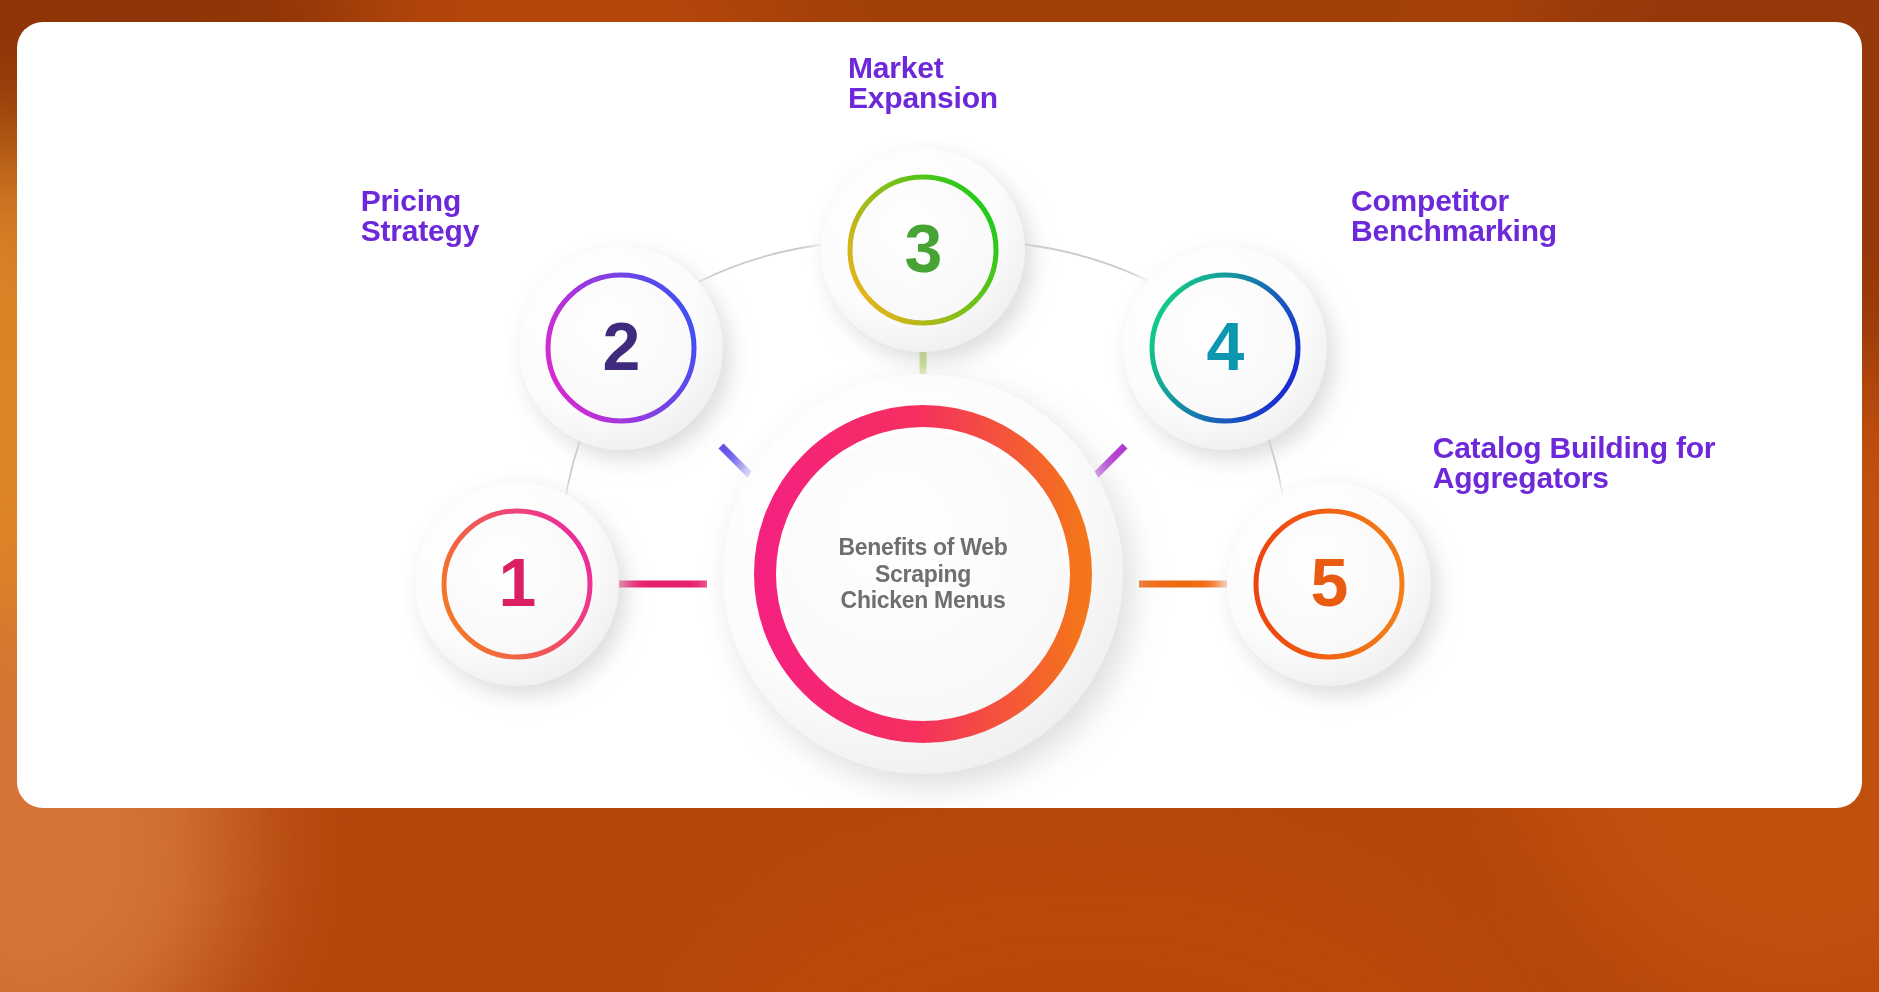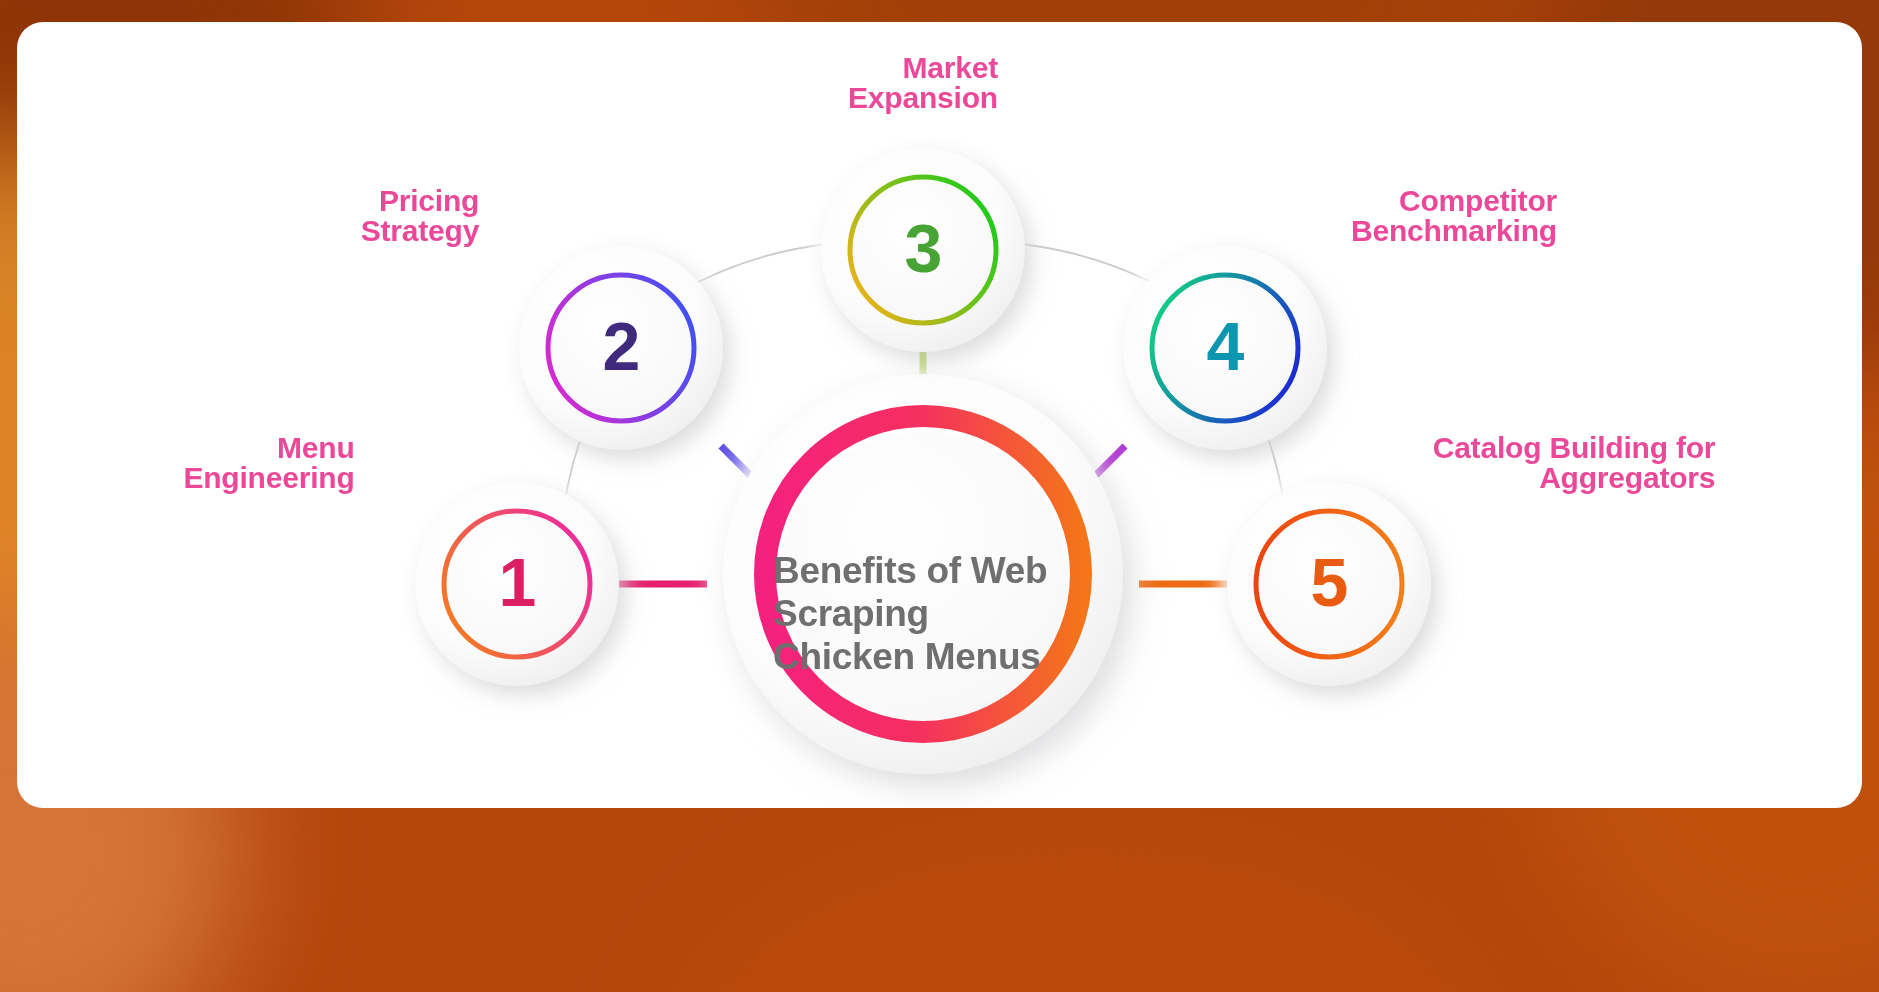--- a/index.html
+++ b/index.html
@@ -37,41 +37,41 @@
     border-radius:26px;
     overflow:hidden;
   }
 
   
   #diagram { position:absolute; left:0; top:0; width:1845px; height:786px; }
 
   
   .label {
     position:absolute;
-    color:#ec4899;
+    color:#6d28d9;
     font-weight:700;
     font-size:30px;
     line-height:1.0;
-    text-align:right;
+    text-align:left;
     letter-spacing:-0.2px;
     white-space:pre-line;
     transform:translate(-50%,-50%);
   }
 
   .center-text {
     position:absolute;
     color:#6f6f6f;
     font-weight:700;
-    font-size:37px;
+    font-size:23px;
     line-height:1.16;
+    text-align:center;
     letter-spacing:-0.3px;
     white-space:pre-line;
     transform:translate(-50%,-50%);
     width:300px;
-    margin-top:40px;
   }
 
   .num {
     position:absolute;
     font-weight:700;
     font-size:68px;
     line-height:1;
     text-align:center;
     transform:translate(-50%,-50%);
     letter-spacing:-1px;
@@ -198,22 +198,20 @@
     <div class="num" style="left:500px; top:560px; color:#db1f63;">1</div>
     <div class="num" style="left:604px; top:324px; color:#3f2a7e;">2</div>
     <div class="num" style="left:906px; top:226px; color:#47a333;">3</div>
     <div class="num" style="left:1208px; top:324px; color:#0c96b0;">4</div>
     <div class="num" style="left:1312px; top:560px; color:#ea5b12;">5</div>
 
     <div class="center-text" style="left:906px; top:552px;">Benefits of Web
 Scraping
 Chicken Menus</div>
 
-    <div class="label" style="left:252px; top:441px;">Menu
-Engineering</div>
     <div class="label" style="left:403px; top:194px;">Pricing
 Strategy</div>
     <div class="label" style="left:906px; top:61px;">Market
 Expansion</div>
     <div class="label" style="left:1437px; top:194px;">Competitor
 Benchmarking</div>
     <div class="label" style="left:1557px; top:441px;">Catalog Building for
 Aggregators</div>
 
   </div>

